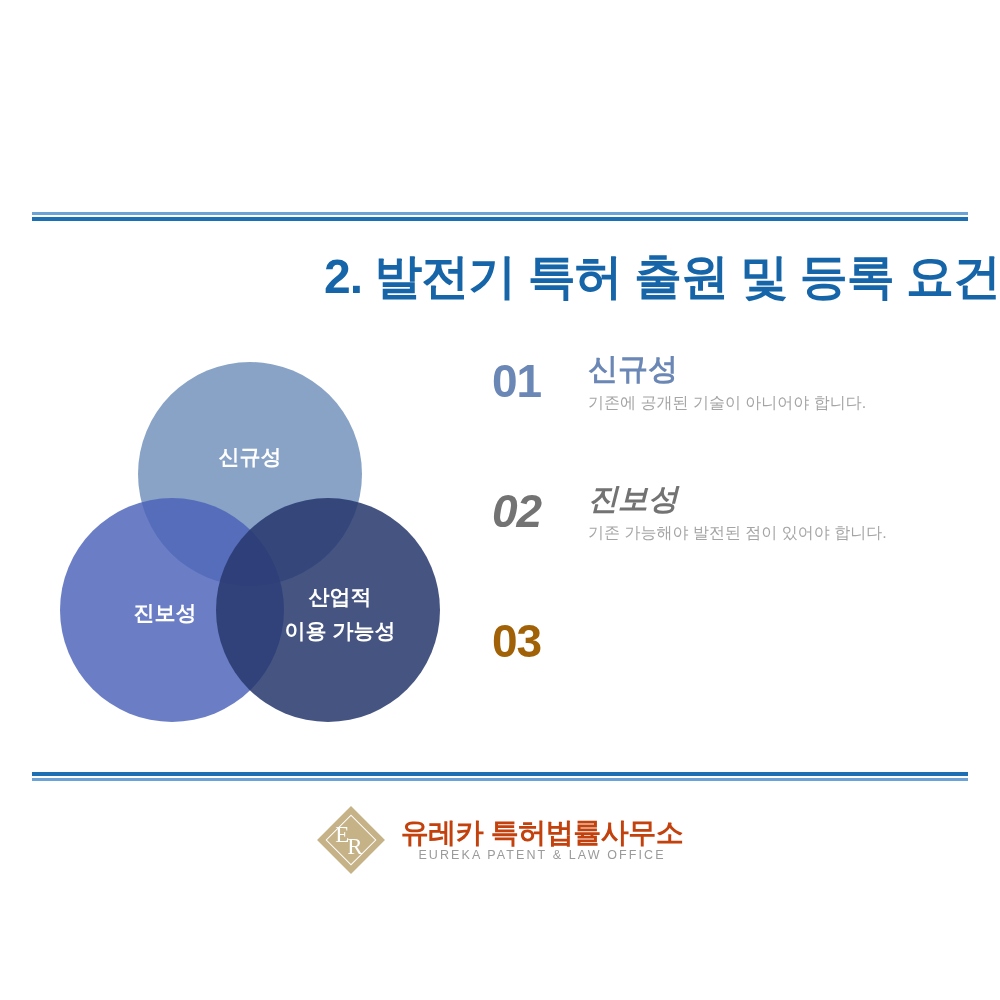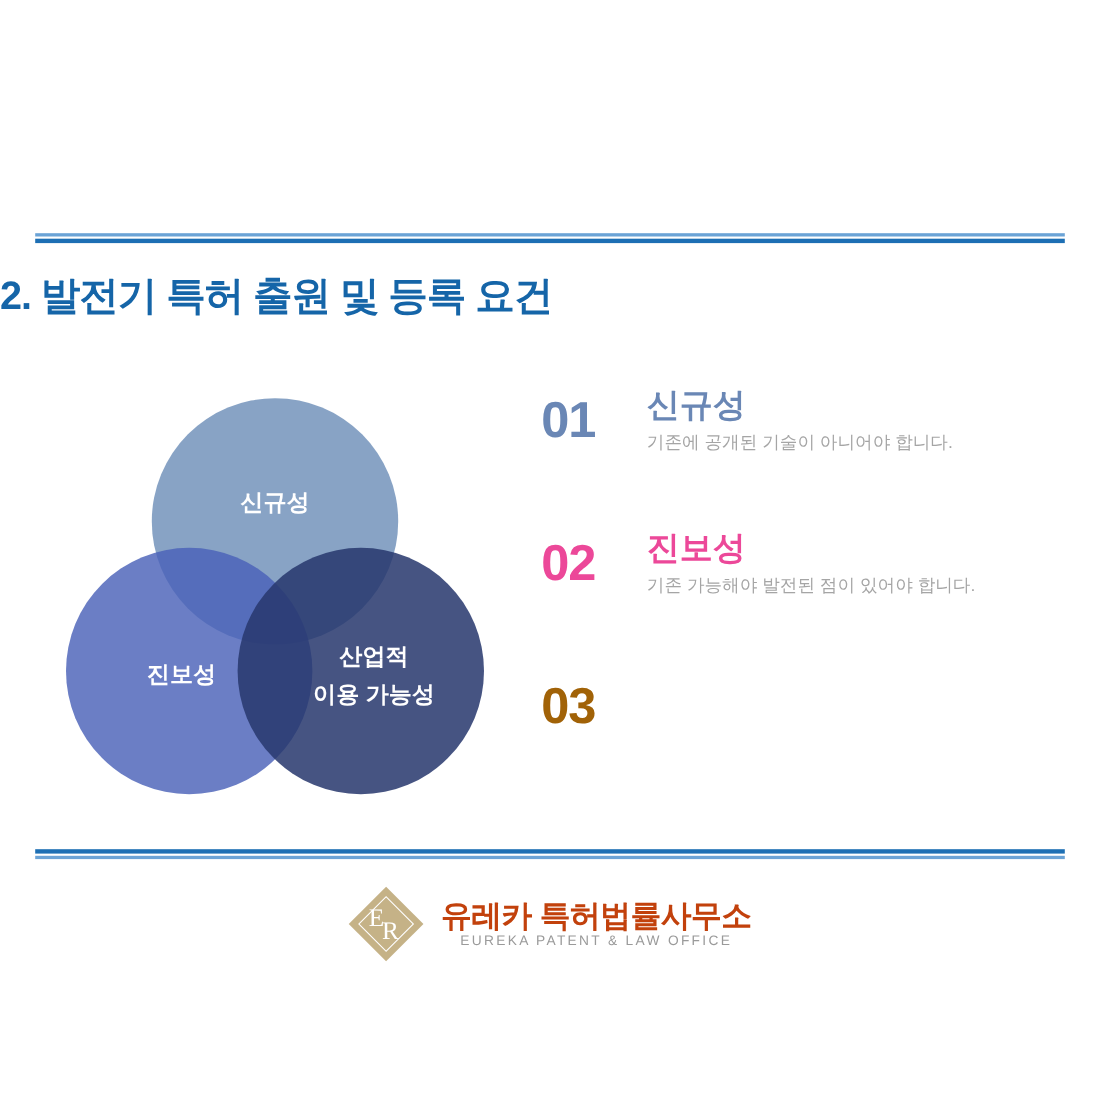--- a/index.html
+++ b/index.html
@@ -38,22 +38,22 @@
   #divider-bottom { top: 772px; }
   #divider-bottom .ln-a { top: 0px; height: 4px; background: #1d6fb4; }
   #divider-bottom .ln-b { top: 6px; height: 3px; background: #6ba3d6; }
 
   
   #page-title {
     position: absolute;
     top: 245px;
     left: 0;
     width: 1000px;
-    text-align: left;
-    font-size: 36px;
+    text-align: right;
+    font-size: 48px;
     font-weight: 700;
     letter-spacing: -1px;
     color: #1565a8;
     white-space: nowrap;
   }
 
   
   #venn {
     position: absolute;
     left: 60px;
@@ -107,21 +107,21 @@
   .req-desc {
     font-size: 16px;
     font-weight: 400;
     color: #a5a5a5;
     line-height: 1.4;
     white-space: nowrap;
   }
 
   
   .tone-1 .req-num, .tone-1 .req-head { color: #6a87b5; }
-  .tone-2 .req-num, .tone-2 .req-head { color: #ec4899; }
+  .tone-2 .req-num, .tone-2 .req-head { color: #737373; font-style: italic; }
   .tone-3 .req-num, .tone-3 .req-head { color: #a16207; }
 
   
   #footer-logo {
     position: absolute;
     left: 0;
     top: 806px;
     width: 1000px;
     display: flex;
     align-items: center;

